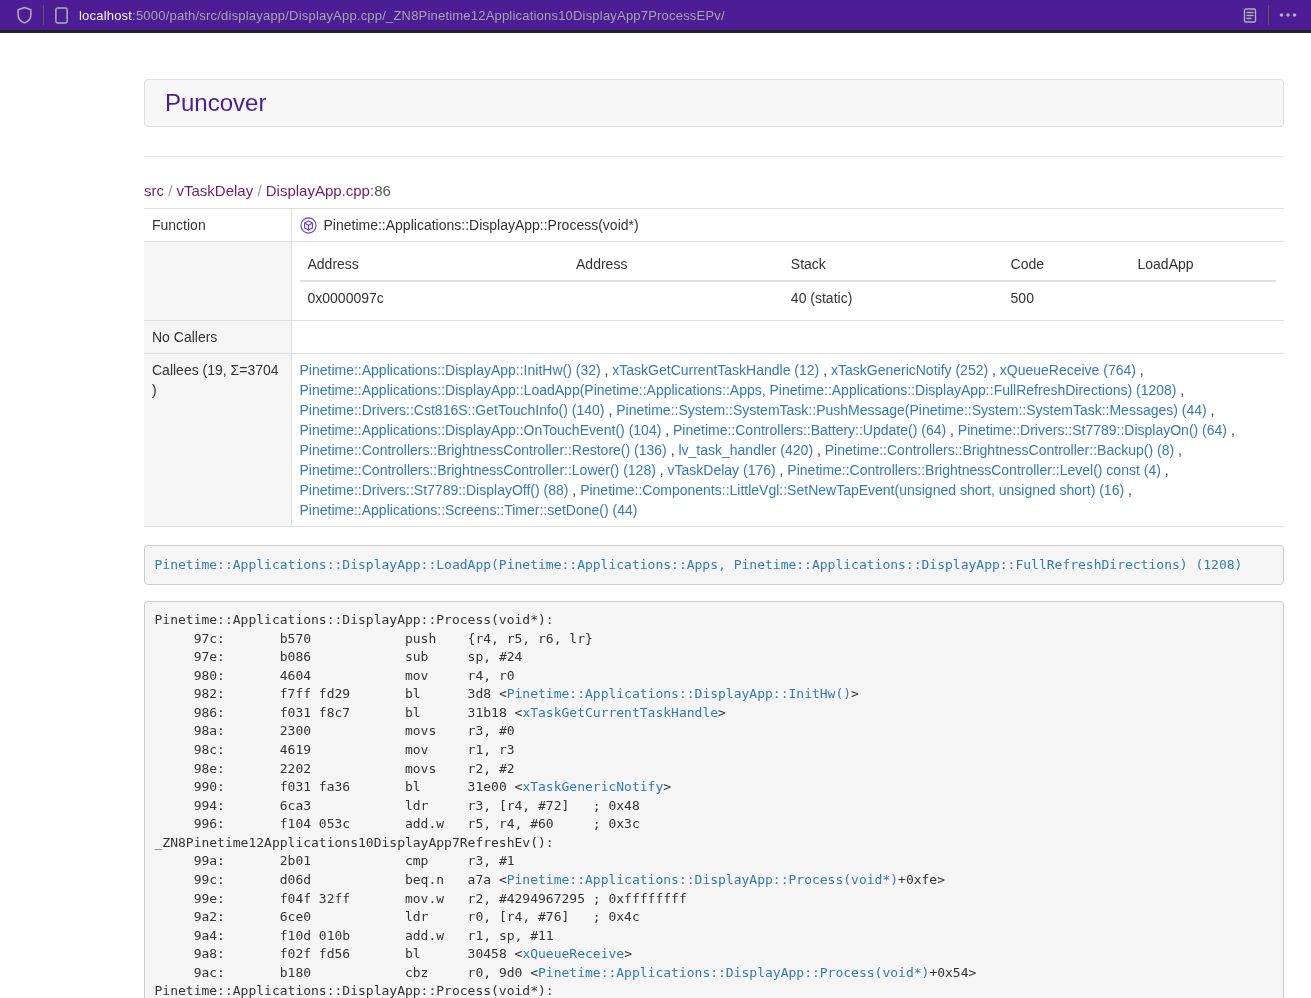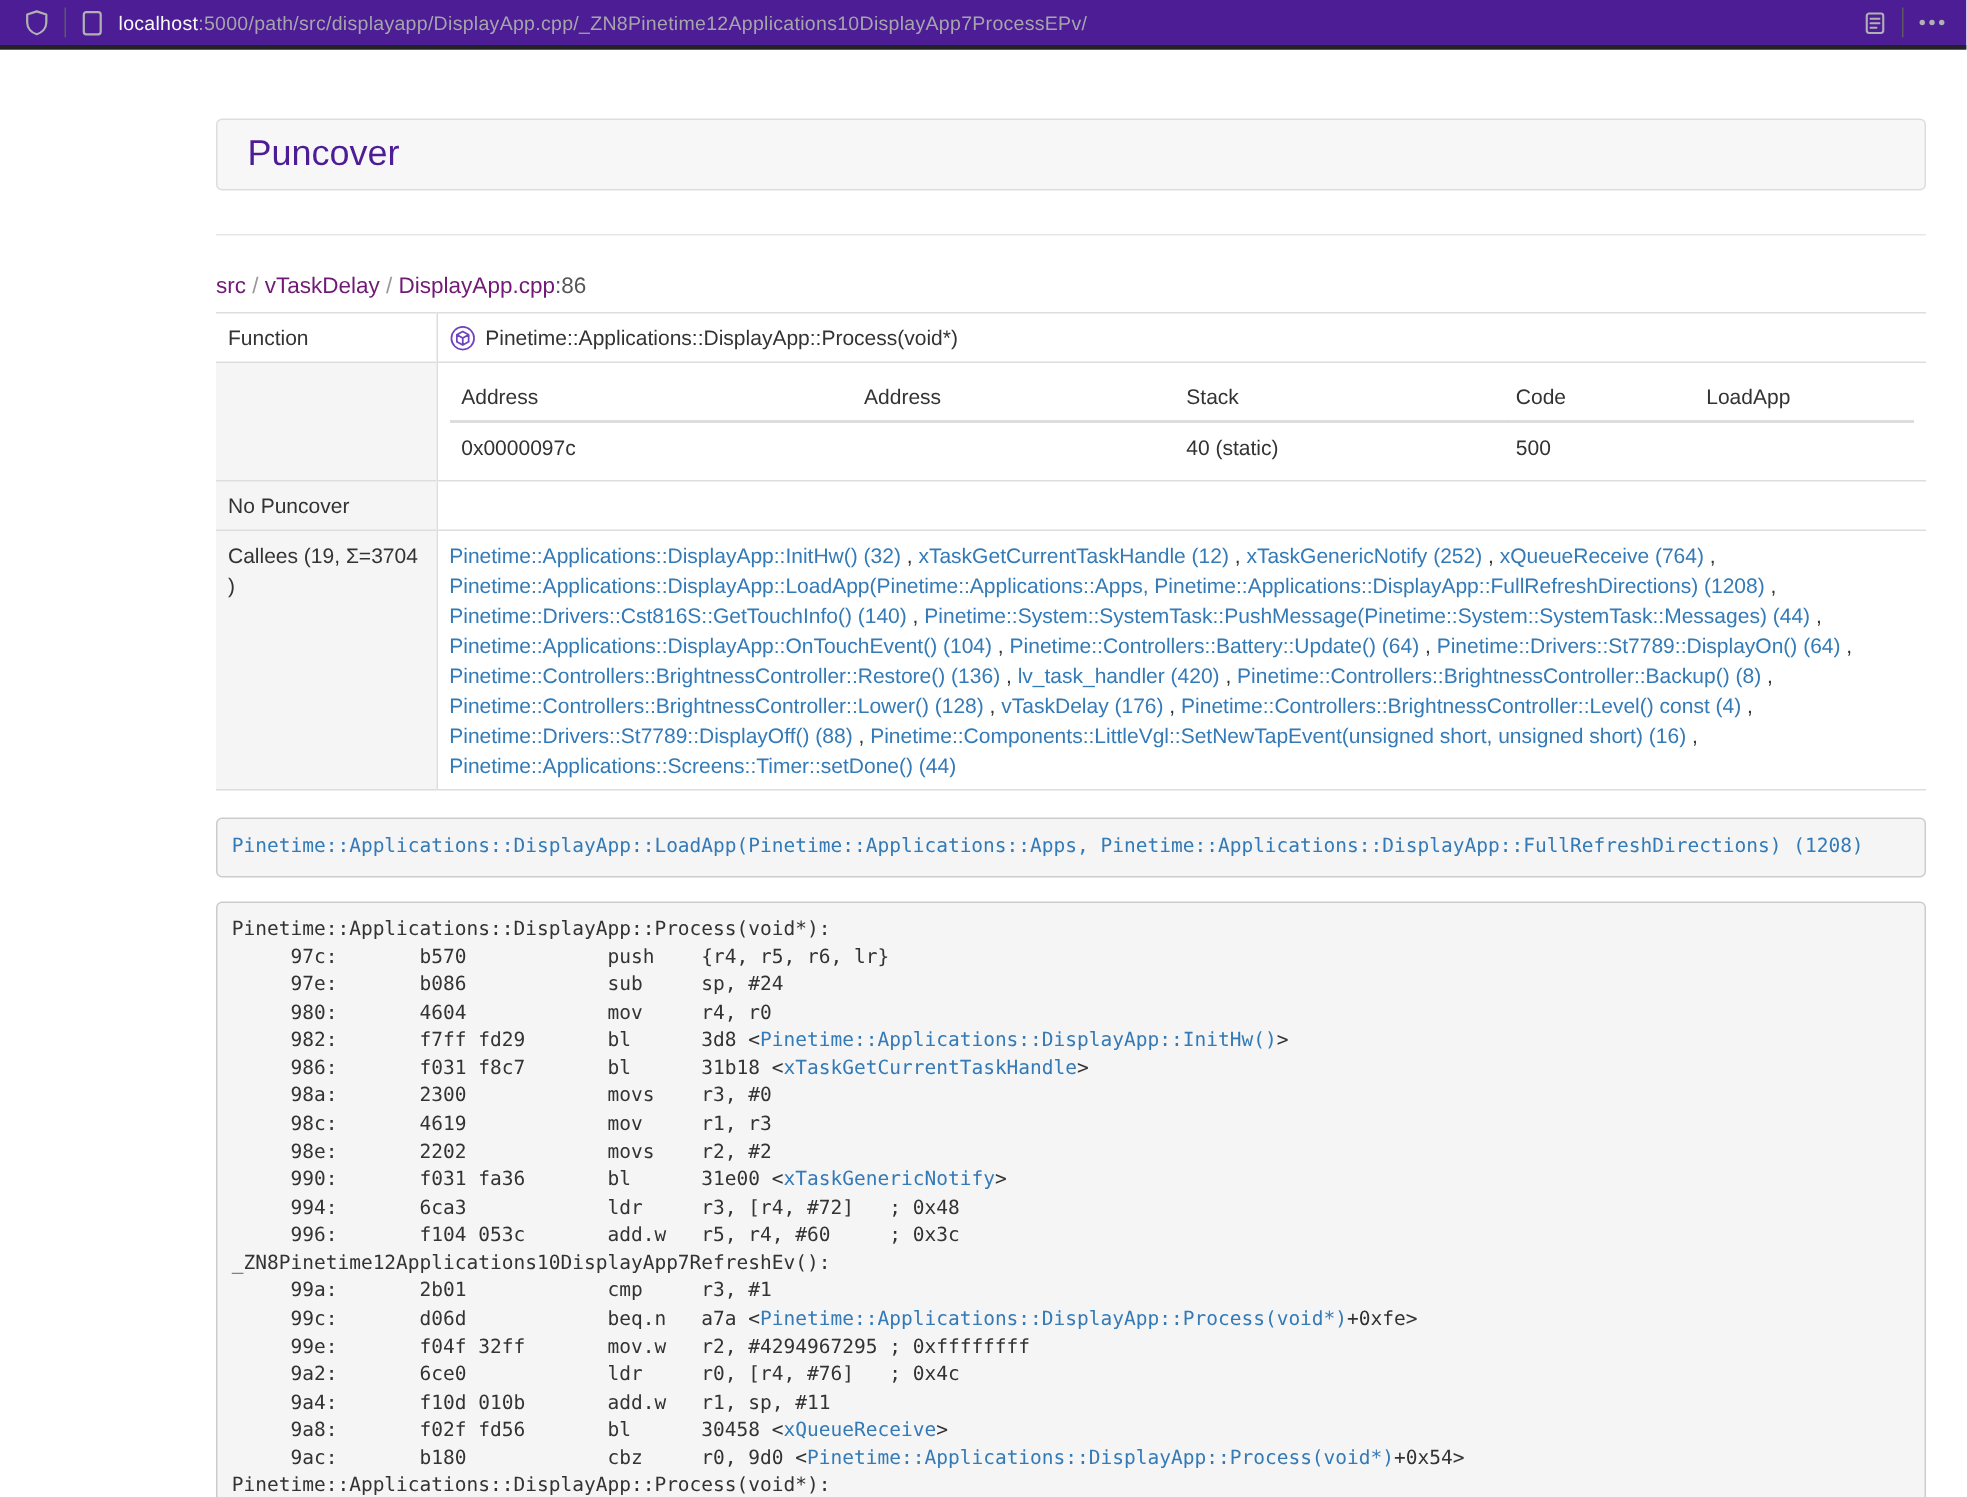--- a/index.html
+++ b/index.html
@@ -177,21 +177,21 @@
                   <td></td>
                   <td>40 (static)</td>
                   <td>500</td>
                   <td></td>
                 </tr>
               </tbody>
           </table>
         </td>
       </tr>
       <tr>
-        <th>No Puncover</th>
+        <th>No Callers</th>
         <td></td>
       </tr>
       <tr>
         <th>Callees (19, Σ=3704 )</th>
         <td><a href="#" class="callee-link">Pinetime::Applications::DisplayApp::InitHw() (32)</a><span class="callee-sep"> , </span><a href="#" class="callee-link">xTaskGetCurrentTaskHandle (12)</a><span class="callee-sep"> , </span><a href="#" class="callee-link">xTaskGenericNotify (252)</a><span class="callee-sep"> , </span><a href="#" class="callee-link">xQueueReceive (764)</a><span class="callee-sep"> , </span><a href="#" class="callee-link">Pinetime::Applications::DisplayApp::LoadApp(Pinetime::Applications::Apps, Pinetime::Applications::DisplayApp::FullRefreshDirections) (1208)</a><span class="callee-sep"> , </span><a href="#" class="callee-link">Pinetime::Drivers::Cst816S::GetTouchInfo() (140)</a><span class="callee-sep"> , </span><a href="#" class="callee-link">Pinetime::System::SystemTask::PushMessage(Pinetime::System::SystemTask::Messages) (44)</a><span class="callee-sep"> , </span><a href="#" class="callee-link">Pinetime::Applications::DisplayApp::OnTouchEvent() (104)</a><span class="callee-sep"> , </span><a href="#" class="callee-link">Pinetime::Controllers::Battery::Update() (64)</a><span class="callee-sep"> , </span><a href="#" class="callee-link">Pinetime::Drivers::St7789::DisplayOn() (64)</a><span class="callee-sep"> , </span><a href="#" class="callee-link">Pinetime::Controllers::BrightnessController::Restore() (136)</a><span class="callee-sep"> , </span><a href="#" class="callee-link">lv_task_handler (420)</a><span class="callee-sep"> , </span><a href="#" class="callee-link">Pinetime::Controllers::BrightnessController::Backup() (8)</a><span class="callee-sep"> , </span><a href="#" class="callee-link">Pinetime::Controllers::BrightnessController::Lower() (128)</a><span class="callee-sep"> , </span><a href="#" class="callee-link">vTaskDelay (176)</a><span class="callee-sep"> , </span><a href="#" class="callee-link">Pinetime::Controllers::BrightnessController::Level() const (4)</a><span class="callee-sep"> , </span><a href="#" class="callee-link">Pinetime::Drivers::St7789::DisplayOff() (88)</a><span class="callee-sep"> , </span><a href="#" class="callee-link">Pinetime::Components::LittleVgl::SetNewTapEvent(unsigned short, unsigned short) (16)</a><span class="callee-sep"> , </span><a href="#" class="callee-link">Pinetime::Applications::Screens::Timer::setDone() (44)</a></td>
       </tr>
     </tbody>
   </table>
 
   <pre class="box"><a href="#">Pinetime::Applications::DisplayApp::LoadApp(Pinetime::Applications::Apps, Pinetime::Applications::DisplayApp::FullRefreshDirections) (1208)</a></pre>

